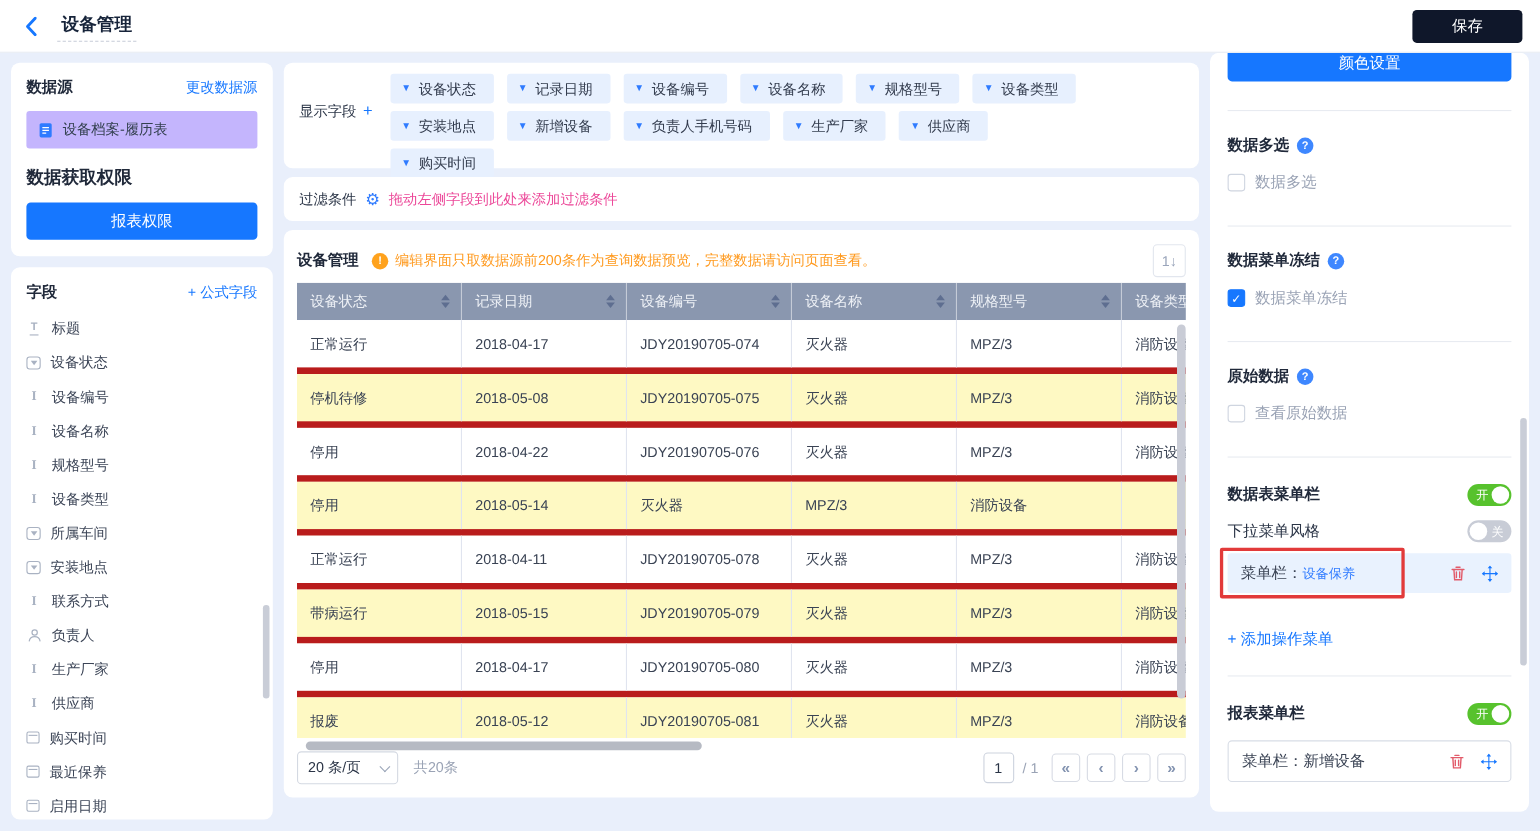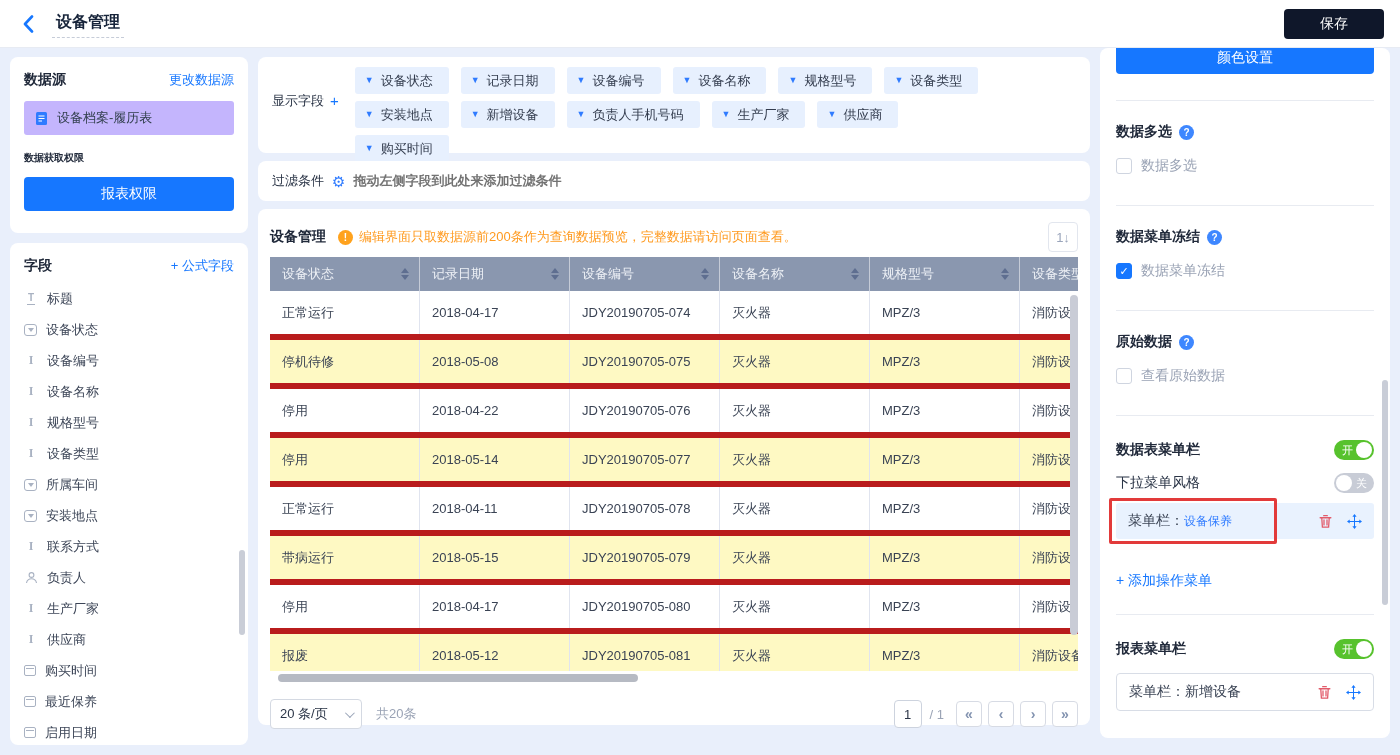--- a/index.html
+++ b/index.html
@@ -13,21 +13,21 @@
   .save-btn { margin-left:auto; background:#0f172a; color:#fff; font-size:14px; border:none; border-radius:4px; width:100px; height:30px; display:flex; align-items:center; justify-content:center; cursor:pointer; }
 
   .card { position:absolute; background:#fff; border-radius:8px; }
 
   
   .ds-card { left:10px; top:57px; width:238px; height:176px; padding:14px; }
   .sec-head { display:flex; align-items:center; justify-content:space-between; }
   .sec-title { font-size:14px; font-weight:bold; color:#20293a; }
   .blue-link { color:#1677ff; font-size:13px; cursor:pointer; text-decoration:none; }
   .ds-item { margin-top:12px; height:34px; background:#c4b5fd; border-radius:3px; display:flex; align-items:center; gap:8px; padding:0 10px; color:#33404f; }
-  .perm-head { margin-top:16px; font-size:10px; font-weight:bold; color:#20293a; }
+  .perm-head { margin-top:16px; font-size:16px; font-weight:bold; color:#20293a; }
   .perm-btn { margin-top:12px; width:100%; height:34px; background:#1677ff; color:#fff; font-size:14px; border:none; border-radius:4px; cursor:pointer; }
 
   .fields-card { left:10px; top:243px; width:238px; height:502px; padding:14px; overflow:hidden; }
   .field-list { margin-top:8px; }
   .field-item { display:flex; align-items:center; gap:9px; height:31px; color:#3c4557; cursor:grab; }
   .fi { width:14px; height:14px; display:inline-flex; align-items:center; justify-content:center; color:#a9b2c2; flex:none; }
   .fi-text::before { content:"I"; font-family:"Liberation Serif","DejaVu Serif",serif; font-weight:bold; font-size:12px; }
   .fi-title { flex-direction:column; }
   .fi-title i { font-style:normal; font-weight:bold; font-size:10px; line-height:10px; }
   .fi-title u { display:block; width:8px; height:0; border-bottom:1px solid #a9b2c2; margin-top:1px; }
@@ -42,21 +42,21 @@
   .chips-card { left:258px; top:57px; width:832px; height:96px; padding:10px 14px; display:flex; }
   .chips-label { display:flex; align-items:center; gap:6px; height:27px; color:#2a3446; flex:none; margin-right:16px;margin-top:20px; }
   .plus-blue { color:#1677ff; font-size:15px; cursor:pointer; }
   .chip-rows { display:flex; flex-direction:column; gap:7px; }
   .chip-row { display:flex; gap:12px; }
   .chip { display:inline-flex; align-items:center; gap:7px; background:#e7f0fe; border-radius:3px; height:27px; padding:0 16px 0 10px; color:#333c4e; cursor:pointer; white-space:nowrap; }
   .caret { color:#2f7bff; font-size:9px; line-height:1; }
 
   .filter-card { left:258px; top:161px; width:832px; height:40px; padding:0 14px; display:flex; align-items:center; gap:8px; }
   .gear { color:#2f7bff; font-size:15px; cursor:pointer; line-height:1; }
-  .filter-ph { color:#737373;font-weight:bold; }
+  .filter-ph { color:#ec4899; }
 
   .table-card { left:258px; top:209px; width:832px; height:516px; padding:12px; }
   .table-title-row { display:flex; align-items:center; gap:12px; height:32px; }
   .tbl-title { font-size:14px; font-weight:bold; color:#20293a; }
   .warn { display:flex; align-items:center; gap:6px; color:#ff9a1f; }
   .warn-ic { width:15px; height:15px; border-radius:50%; background:#ffa21d; color:#fff; font-size:10px; font-weight:bold; display:flex; align-items:center; justify-content:center; flex:none; }
   .order-btn { margin-left:auto; width:30px; height:30px; border:1px solid #e2e6ee; border-radius:4px; background:#fff; color:#9aa5bb; font-size:13px; display:flex; align-items:center; justify-content:center; cursor:pointer; }
 
   .tbl-wrap { position:relative; margin-top:4px; width:808px; height:414px; overflow:hidden; }
   .tbl-inner { width:900px; }
@@ -65,21 +65,21 @@
   .sorter { display:flex; flex-direction:column; gap:2px; }
   .tri-u { width:0; height:0; border-left:4px solid transparent; border-right:4px solid transparent; border-bottom:5px solid #5e6e90; }
   .tri-d { width:0; height:0; border-left:4px solid transparent; border-right:4px solid transparent; border-top:5px solid #5e6e90; }
   .trow { display:flex; height:49px; border-bottom:6px solid #b91c1c; background:#fff; }
   .trow.alt { background:#fef9c3; }
   .td { width:150px; flex:none; display:flex; align-items:center; padding:0 12px; color:#3a4354; border-right:1px solid #e0e4ef; overflow:hidden; white-space:nowrap; }
   .tbl-vscroll { position:absolute; right:0; top:38px; width:8px; height:340px; background:#c9ccd6; border-radius:4px; }
   .tbl-hscroll { margin-top:3px; width:808px; height:8px; position:relative; }
   .tbl-hscroll .thumb { position:absolute; left:8px; top:0; width:360px; height:8px; background:#b6bac3; border-radius:4px; }
 
-  .pager-row { margin-top:16px; display:flex; align-items:center; height:32px; }
+  .pager-row { margin-top:0; display:flex; align-items:center; height:32px; }
   .size-select { width:92px; height:30px; border:1px solid #d4d9e2; border-radius:4px; display:flex; align-items:center; justify-content:space-between; padding:0 9px; color:#2a3446; cursor:pointer; background:#fff; }
   .chev-dn { width:7px; height:7px; border-right:1.5px solid #9aa5b8; border-bottom:1.5px solid #9aa5b8; transform:rotate(45deg) translateY(-2px); }
   .total-txt { color:#9aa3b5; margin-left:14px; }
   .pager-right { margin-left:auto; display:flex; align-items:center; gap:6px; }
   .page-box { width:28px; height:28px; border:1px solid #cdd3de; border-radius:4px; display:flex; align-items:center; justify-content:center; color:#2a3446; background:#fff; }
   .of-total { color:#9aa3b5; margin:0 6px 0 2px; }
   .nav-btn { width:26px; height:26px; border:1px solid #d7dbe4; border-radius:4px; background:#fff; color:#8393b0; font-size:14px; font-weight:bold; display:flex; align-items:center; justify-content:center; cursor:pointer; }
 
   
   .right-card { left:1100px; top:48px; width:290px; height:690px; padding:0 16px; overflow:hidden; }
@@ -365,21 +365,20 @@
           <div class="td">停用</div>
           <div class="td">2018-04-22</div>
           <div class="td">JDY20190705-076</div>
           <div class="td">灭火器</div>
           <div class="td">MPZ/3</div>
           <div class="td">消防设备</div>
         </div>
       <div class="trow alt">
           <div class="td">停用</div>
           <div class="td">2018-05-14</div>
-          <div class="td">JDY20190705-077</div>
           <div class="td">灭火器</div>
           <div class="td">MPZ/3</div>
           <div class="td">消防设备</div>
         </div>
       <div class="trow">
           <div class="td">正常运行</div>
           <div class="td">2018-04-11</div>
           <div class="td">JDY20190705-078</div>
           <div class="td">灭火器</div>
           <div class="td">MPZ/3</div>

